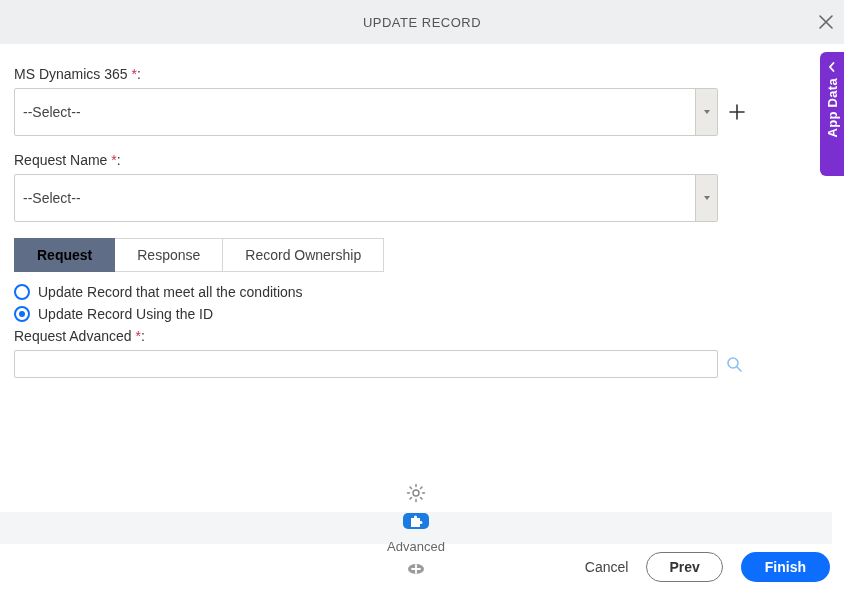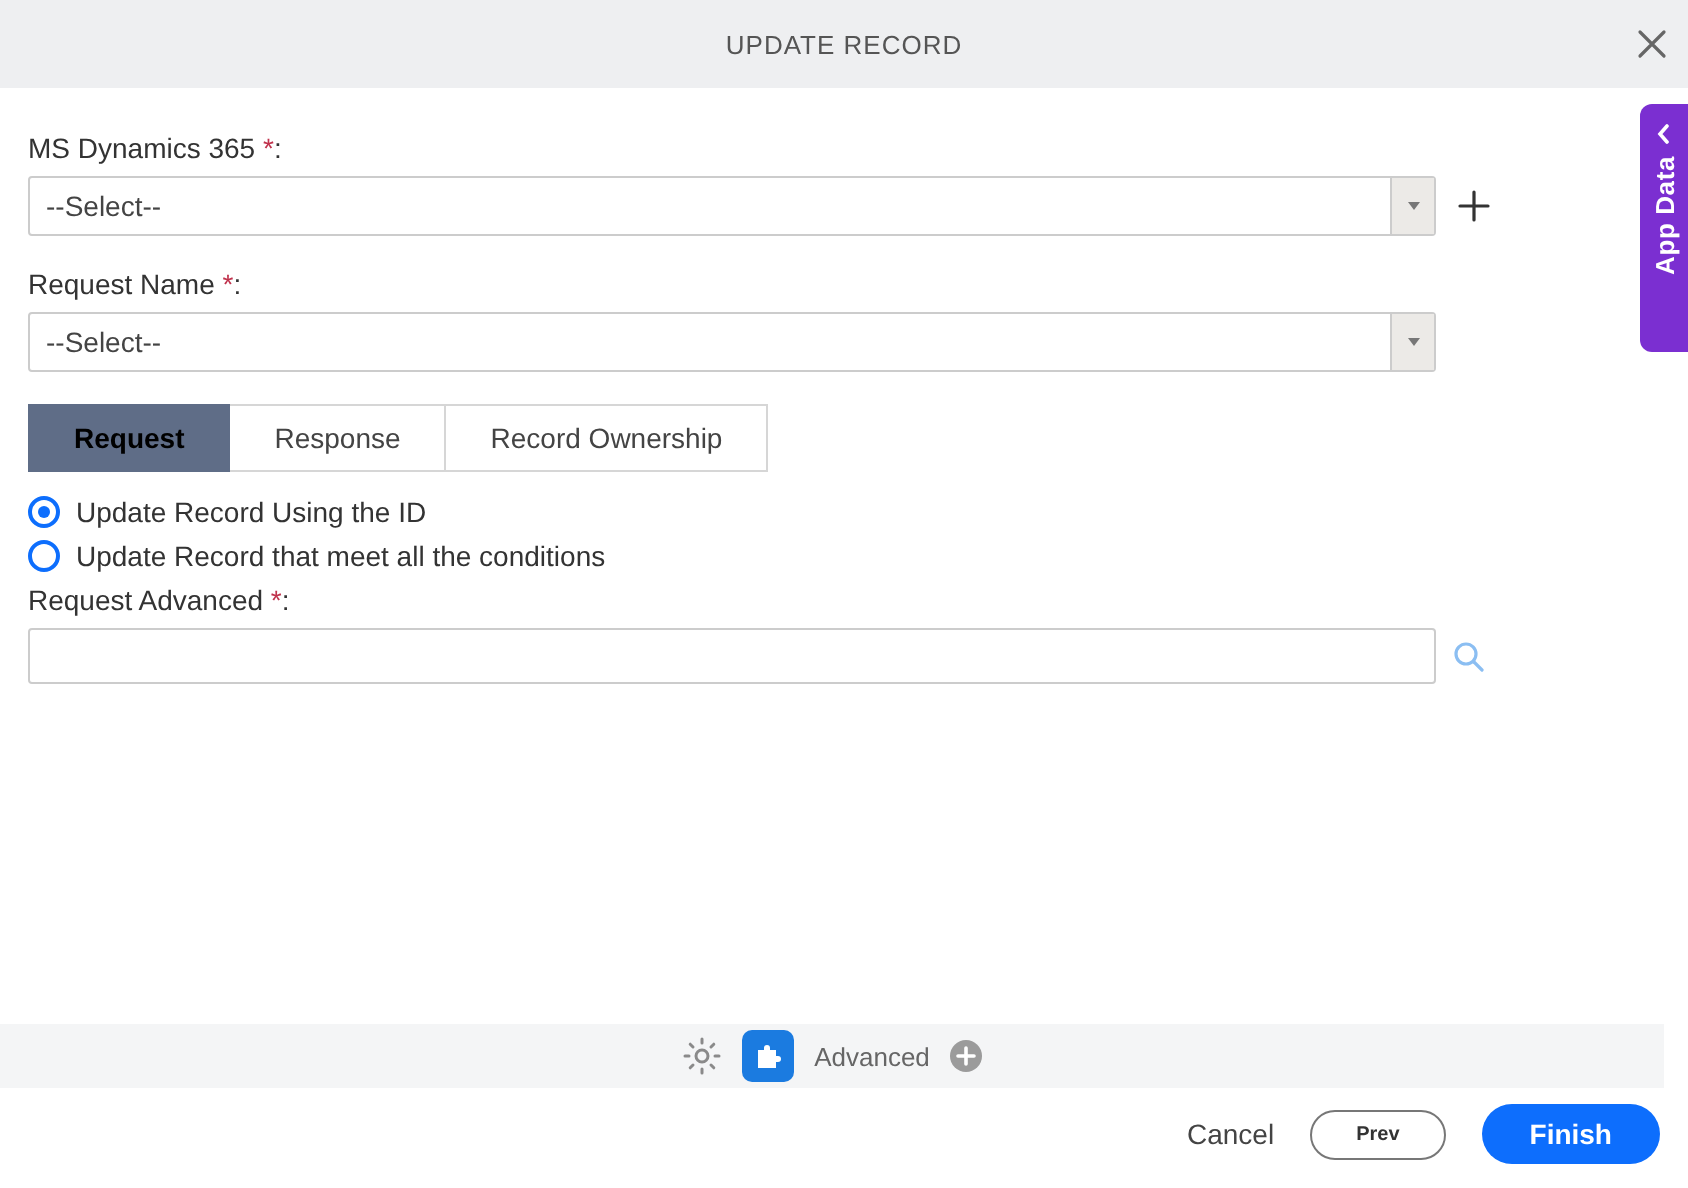--- a/index.html
+++ b/index.html
@@ -65,21 +65,21 @@
 
     .select-row {
       display: flex;
       align-items: center;
       gap: 10px;
       margin-bottom: 16px;
     }
     .select-wrap {
       flex: 0 0 704px;
       display: flex;
-      height: 30px;
+      height: 48px;
       border: 1px solid #ccc;
       border-radius: 2px;
     }
     .select-text {
       flex: 1;
       padding: 0 8px;
       display: flex;
       align-items: center;
       color: #444;
       font-size: 14px;
@@ -194,20 +194,21 @@
       position: absolute;
       left: 0; right: 12px;
       bottom: 50px;
       height: 32px;
       background: #f4f5f6;
       display: flex;
       align-items: center;
       justify-content: center;
       gap: 10px;
       color: #666;
+      flex-direction: column;
     }
     .gear-icon { color: #8a8a8a; display:inline-flex; cursor:pointer;}
     .puzzle-btn {
       width: 26px; height: 26px;
       background: #1b7be0;
       border-radius: 5px;
       color: #fff;
       display: flex; align-items: center; justify-content: center;
       cursor: pointer;
     }
@@ -238,21 +239,21 @@
       cursor: pointer;
       font-size: 14px;
     }
     .btn-outline {
       border: 1px solid #777;
       background: #fff;
       color: #333;
       padding: 6px 22px;
       border-radius: 18px;
       cursor: pointer;
-      font-size: 10px;
+      font-size: 14px;
       font-weight: 600;
     }
     .btn-primary {
       border: none;
       background: #0d6efd;
       color: #fff;
       padding: 7px 24px;
       border-radius: 18px;
       cursor: pointer;
       font-size: 14px;
@@ -308,26 +309,26 @@
   </div>
 
   <div class="tabs">
     <div class="tab active">Request</div>
     <div class="tab">Response</div>
     <div class="tab">Record Ownership</div>
   </div>
 
   <div class="radios">
     <div class="radio-row">
+      <span class="radio unchecked"></span>
+      <span>Update Record that meet all the conditions</span>
+    </div>
+    <div class="radio-row">
       <span class="radio checked"></span>
       <span>Update Record Using the ID</span>
-    </div>
-    <div class="radio-row">
-      <span class="radio unchecked"></span>
-      <span>Update Record that meet all the conditions</span>
     </div>
   </div>
 
   <div class="field-label">
     <span>Request Advanced </span><span class="req">*</span><span>:</span>
   </div>
   <div class="map-row">
     <input class="map-input" type="text" style="">
     <span class="map-search">
       <svg width="16" height="16" viewBox="0 0 16 16">

